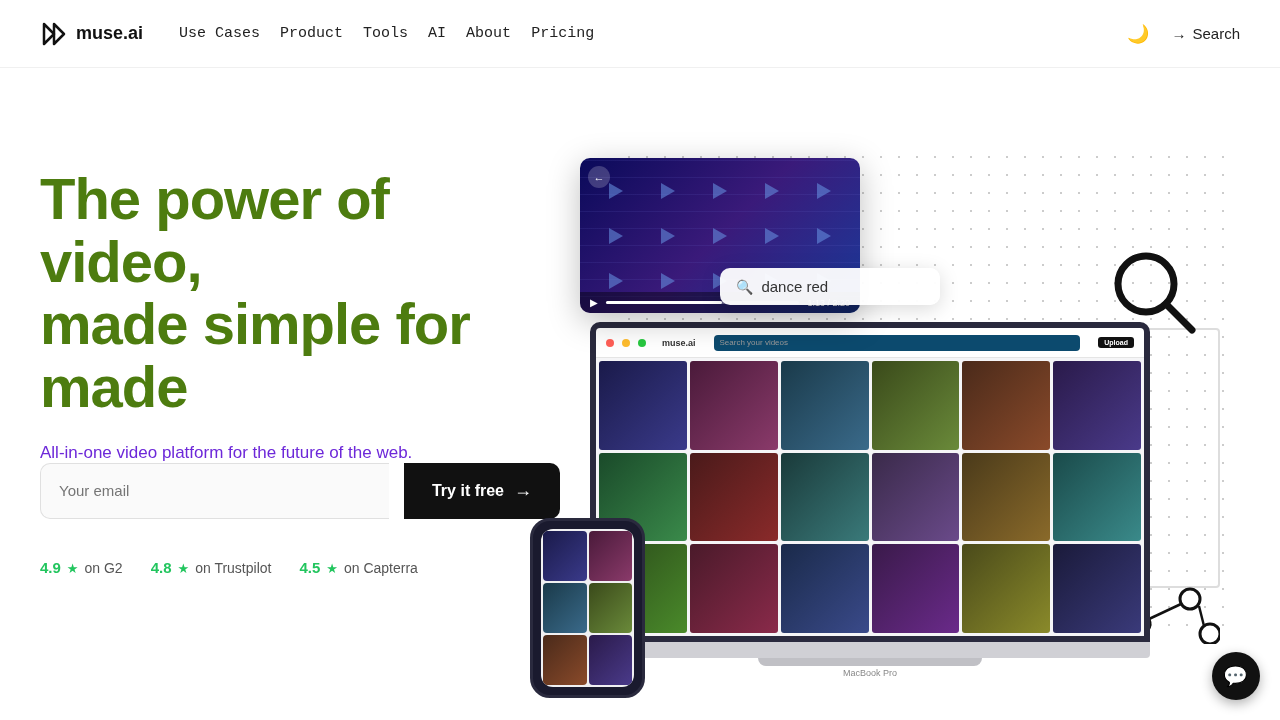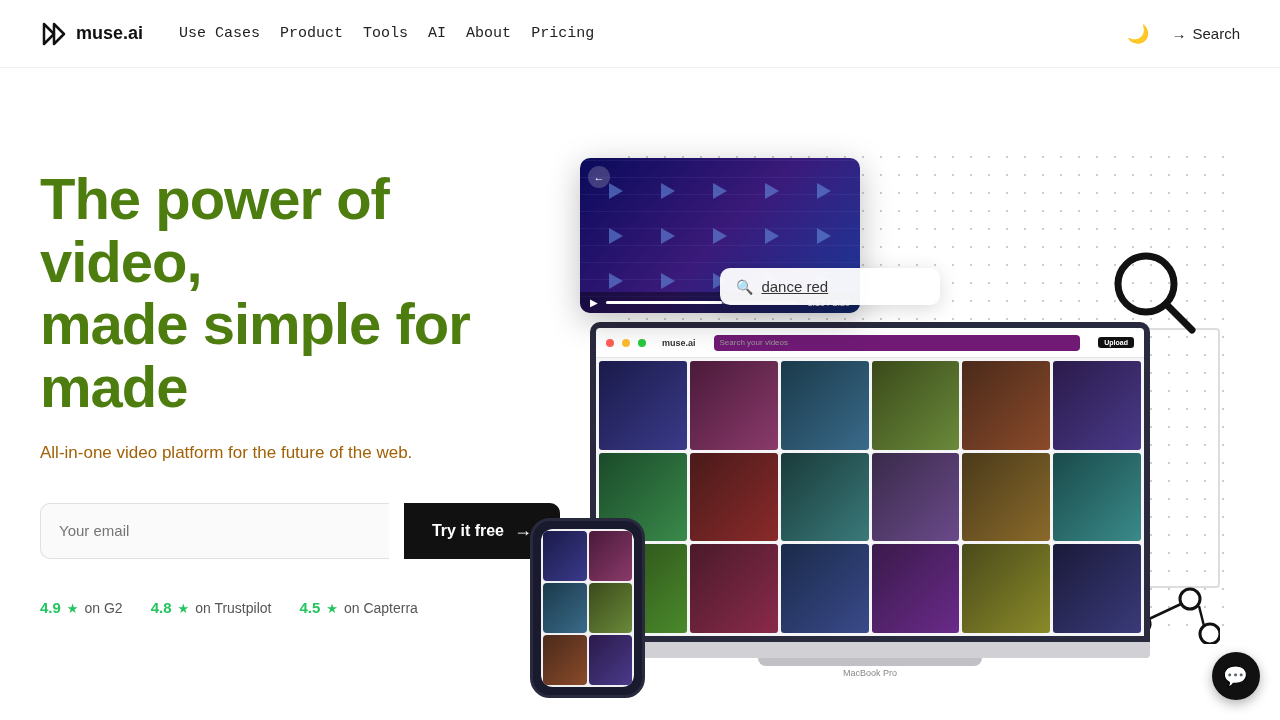--- a/index.html
+++ b/index.html
@@ -18,21 +18,21 @@
     .nav-links a { text-decoration: none; color: #222; font-size: 15px; font-weight: 400; }
     .nav-right { display: flex; align-items: center; gap: 16px; }
     .dark-toggle { background: none; border: none; cursor: pointer; font-size: 18px; color: #333; padding: 6px; }
     .login-btn { display: flex; align-items: center; gap: 6px; background: none; border: none; cursor: pointer; font-size: 15px; color: #222; font-weight: 500; }
     .get-started-btn { background: #111; color: #fff; border: none; border-radius: 8px; padding: 10px 20px; font-size: 15px; font-weight: 600; cursor: pointer; }
 
     
     .hero { display: flex; align-items: flex-start; padding: 60px 40px 0 40px; height: calc(720px - 68px); position: relative; }
     .hero-left { flex: 0 0 520px; padding-top: 40px; }
     .hero-title { font-size: 58px; font-weight: 800; line-height: 1.08; color: #4d7c0f; margin-bottom: 24px; letter-spacing: -1px; }
-    .hero-subtitle { font-size: 17px; color: #a16207; margin-bottom: 40px; font-weight: 400; }
+    .hero-subtitle { font-size: 17px; color: #6d28d9; font-weight: 400; }
     .hero-cta { display: flex; gap: 15px; margin-bottom: 40px; }
     .email-input {
       flex: 1; height: 56px; border: 1.5px solid #e0e0e0; border-right: none;
       border-radius: 10px 0 0 10px; padding: 0 18px; font-size: 15px; color: #999;
       background: #fafafa; outline: none;
     }
     .try-btn {
       height: 56px; background: #111; color: #fff; border: none;
       border-radius: 0 10px 10px 0; padding: 0 28px; font-size: 16px; font-weight: 600;
       cursor: pointer; display: flex; align-items: center; gap: 10px; white-space: nowrap;
@@ -99,21 +99,21 @@
       position: absolute; top: 0; left: 0; right: 0; height: 30px;
       background: #fff; display: flex; align-items: center; padding: 0 10px; gap: 8px;
       border-bottom: 1px solid #e5e5e5; z-index: 2;
     }
     .nav-dot { width: 8px; height: 8px; border-radius: 50%; }
     .nd1 { background: #ff5f57; }
     .nd2 { background: #febc2e; }
     .nd3 { background: #28c840; }
     .nav-logo-small { font-size: 9px; font-weight: 700; color: #333; margin-left: 8px; }
     .nav-search-small {
-      flex: 1; height: 16px; background: #701a75; border-radius: 4px;
+      flex: 1; height: 16px; background: #0c4a6e; border-radius: 4px;
       margin: 0 10px; font-size: 8px; color: #999; display: flex; align-items: center; padding: 0 6px;
     }
     .nav-upload-small {
       background: #111; color: #fff; border-radius: 3px;
       font-size: 7px; padding: 2px 6px; font-weight: 600;
     }
 
     .laptop-base {
       background: #d0d0d5; height: 16px; border-radius: 0 0 4px 4px;
       width: 100%;
@@ -161,21 +161,21 @@
     .time-stamp { font-size: 9px; color: #ccc; }
 
     
     .search-overlay {
       position: absolute; top: 140px; left: 180px; z-index: 6;
       background: rgba(255,255,255,0.95); border-radius: 10px;
       padding: 10px 16px; display: flex; align-items: center; gap: 8px;
       box-shadow: 0 4px 20px rgba(0,0,0,0.15); width: 220px;
     }
     .search-icon-sm { font-size: 14px; color: #666; }
-    .search-text { font-size: 15px; color: #333; font-weight: 400; text-decoration: underline; }
+    .search-text { font-size: 15px; color: #333; font-weight: 400; }
 
     
     .magnifier {
       position: absolute; top: 120px; right: 40px; z-index: 2;
       width: 90px; height: 90px;
     }
     .magnifier svg { width: 90px; height: 90px; }
 
     
     .border-deco {

